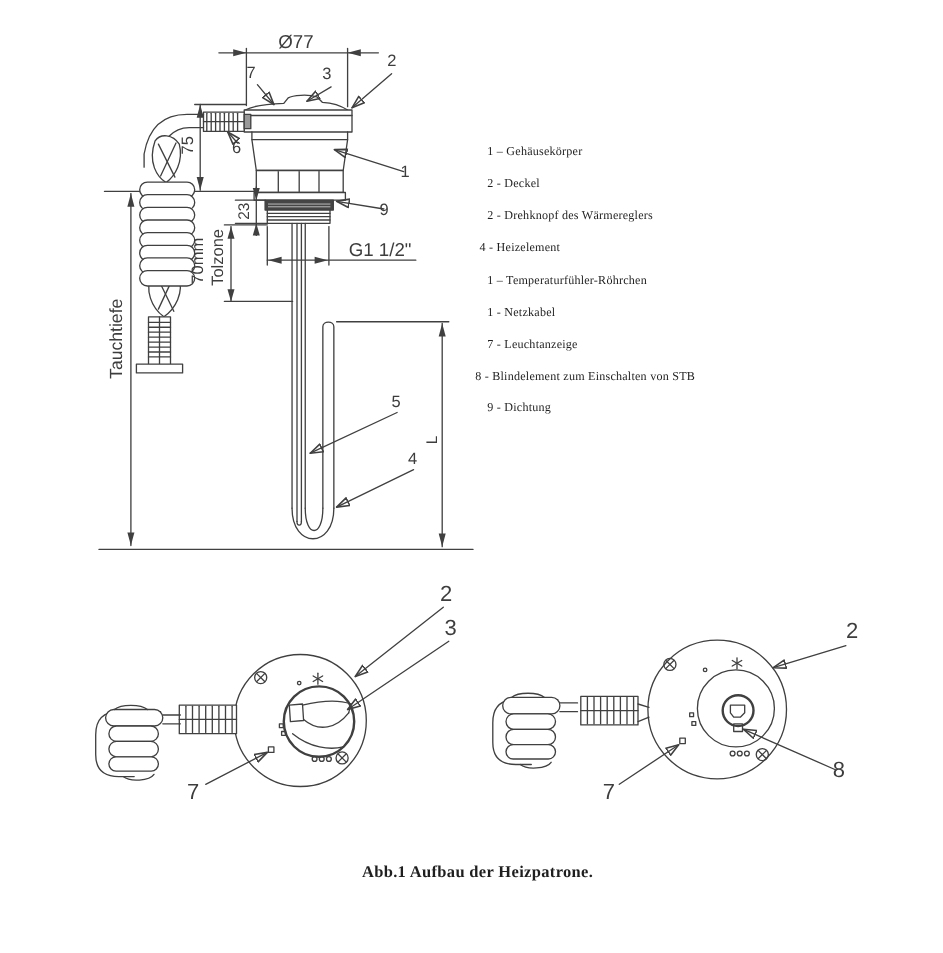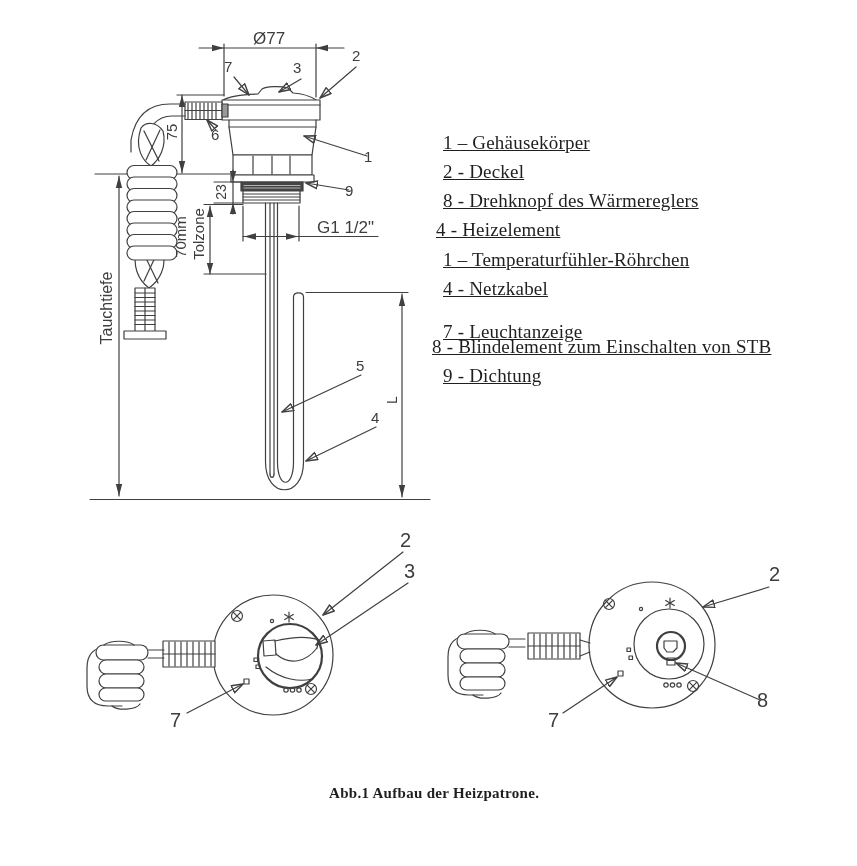--- a/index.html
+++ b/index.html
@@ -6,21 +6,21 @@
   #page { position:relative; width:857px; height:866px; background:#ffffff; overflow:hidden;
           font-family:"Liberation Sans", sans-serif; }
   #art { position:absolute; left:0; top:0; }
   .art line, .art path, .art rect, .art circle {
       stroke:#404040; stroke-width:1.2; fill:none; stroke-linecap:round; stroke-linejoin:round; }
   .t  { position:absolute; color:#3d3d3d; white-space:nowrap; line-height:1; }
   .co { font-size:15px; }
   .co2 { font-size:20px; }
   .vt { transform:translate(-50%,-50%) rotate(-90deg); }
   .serif { font-family:"Liberation Serif", serif; color:#1f1f1f; }
-  .legend-item { font-size:19px; letter-spacing:0.2px;text-decoration:underline; }
+  .legend-item { font-size:11px; letter-spacing:0.2px; }
   .caption { font-weight:bold; font-size:15px; letter-spacing:0.3px;margin-top:36px; }
 </style>
 </head>
 <body>
 
 <div id="page">
 
 <svg id="art" class="art" width="857" height="866" viewBox="0 0 857 866">
   <defs>
     <marker id="ah" markerWidth="11" markerHeight="9" refX="10" refY="4" orient="auto">
@@ -271,24 +271,24 @@
   <div class="t co2" style="left:404px;top:561px">3</div>
   <div class="t co2" style="left:170px;top:710px">7</div>
 
   <div class="t co2" style="left:769px;top:564px">2</div>
   <div class="t co2" style="left:757px;top:690px">8</div>
   <div class="t co2" style="left:548px;top:710px">7</div>
 
   <div>
     <div class="t serif legend-item" style="left:443px;top:133px">1 – Gehäusekörper</div>
     <div class="t serif legend-item" style="left:443px;top:162px">2 - Deckel</div>
-    <div class="t serif legend-item" style="left:443px;top:191px">8 - Drehknopf des Wärmereglers</div>
+    <div class="t serif legend-item" style="left:443px;top:191px">2 - Drehknopf des Wärmereglers</div>
     <div class="t serif legend-item" style="left:436px;top:220px">4 - Heizelement</div>
     <div class="t serif legend-item" style="left:443px;top:250px">1 – Temperaturfühler-Röhrchen</div>
-    <div class="t serif legend-item" style="left:443px;top:279px">4 - Netzkabel</div>
-    <div class="t serif legend-item" style="left:443px;top:322px">7 - Leuchtanzeige</div>
+    <div class="t serif legend-item" style="left:443px;top:279px">1 - Netzkabel</div>
+    <div class="t serif legend-item" style="left:443px;top:308px">7 - Leuchtanzeige</div>
     <div class="t serif legend-item" style="left:432px;top:337px">8 - Blindelement zum Einschalten von STB</div>
     <div class="t serif legend-item" style="left:443px;top:366px">9 - Dichtung</div>
   </div>
 
   <div class="t serif caption" style="left:329px;top:750px">Abb.1 Aufbau der Heizpatrone.</div>
 
 </div>
 
 </body></html>

